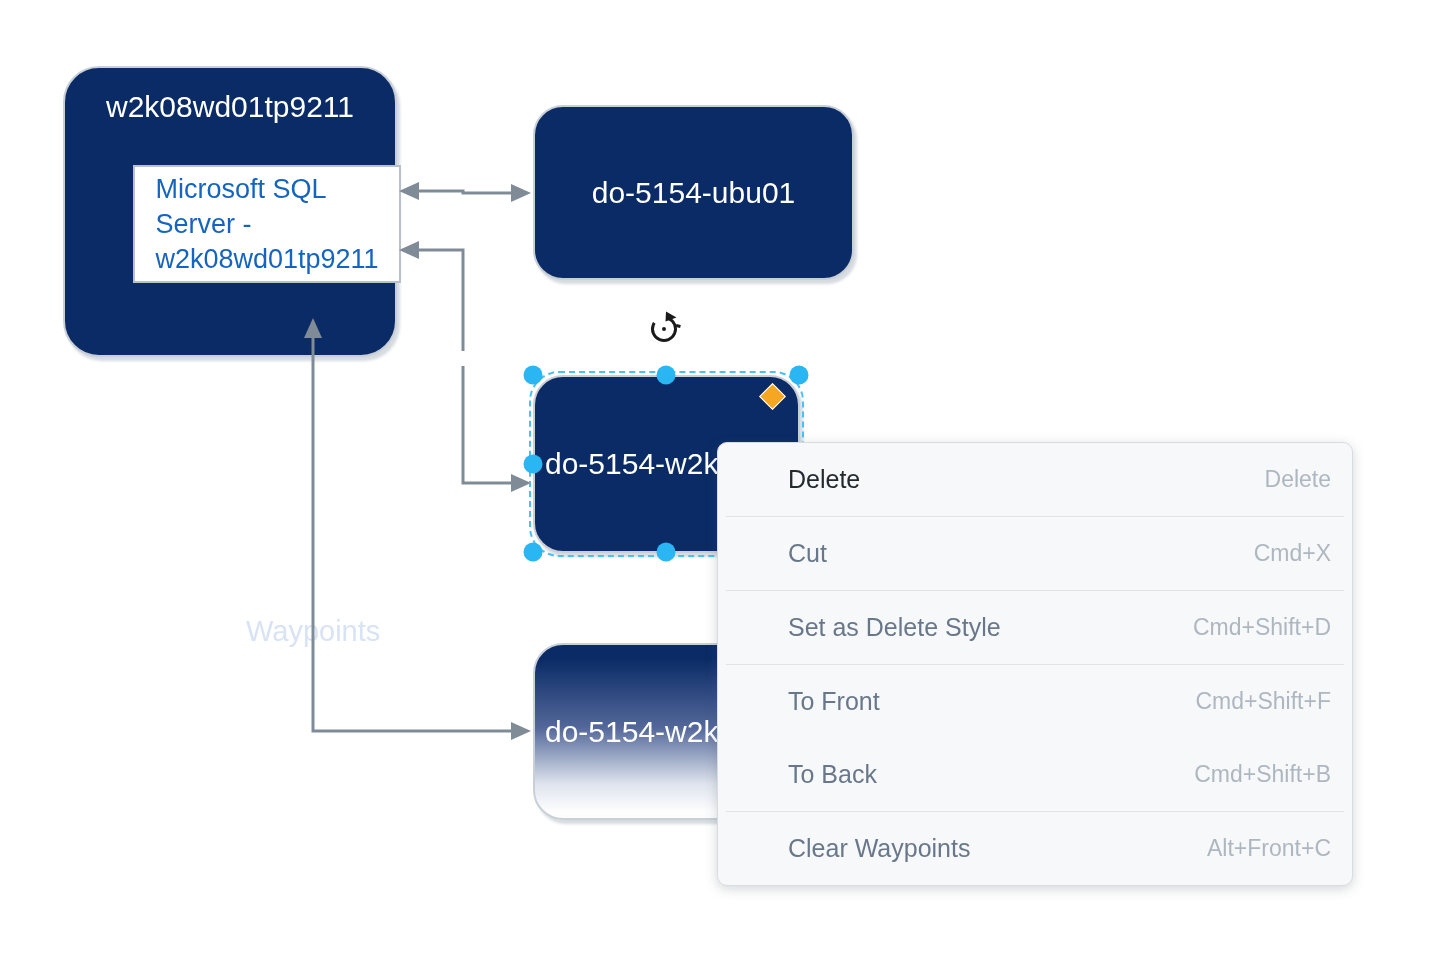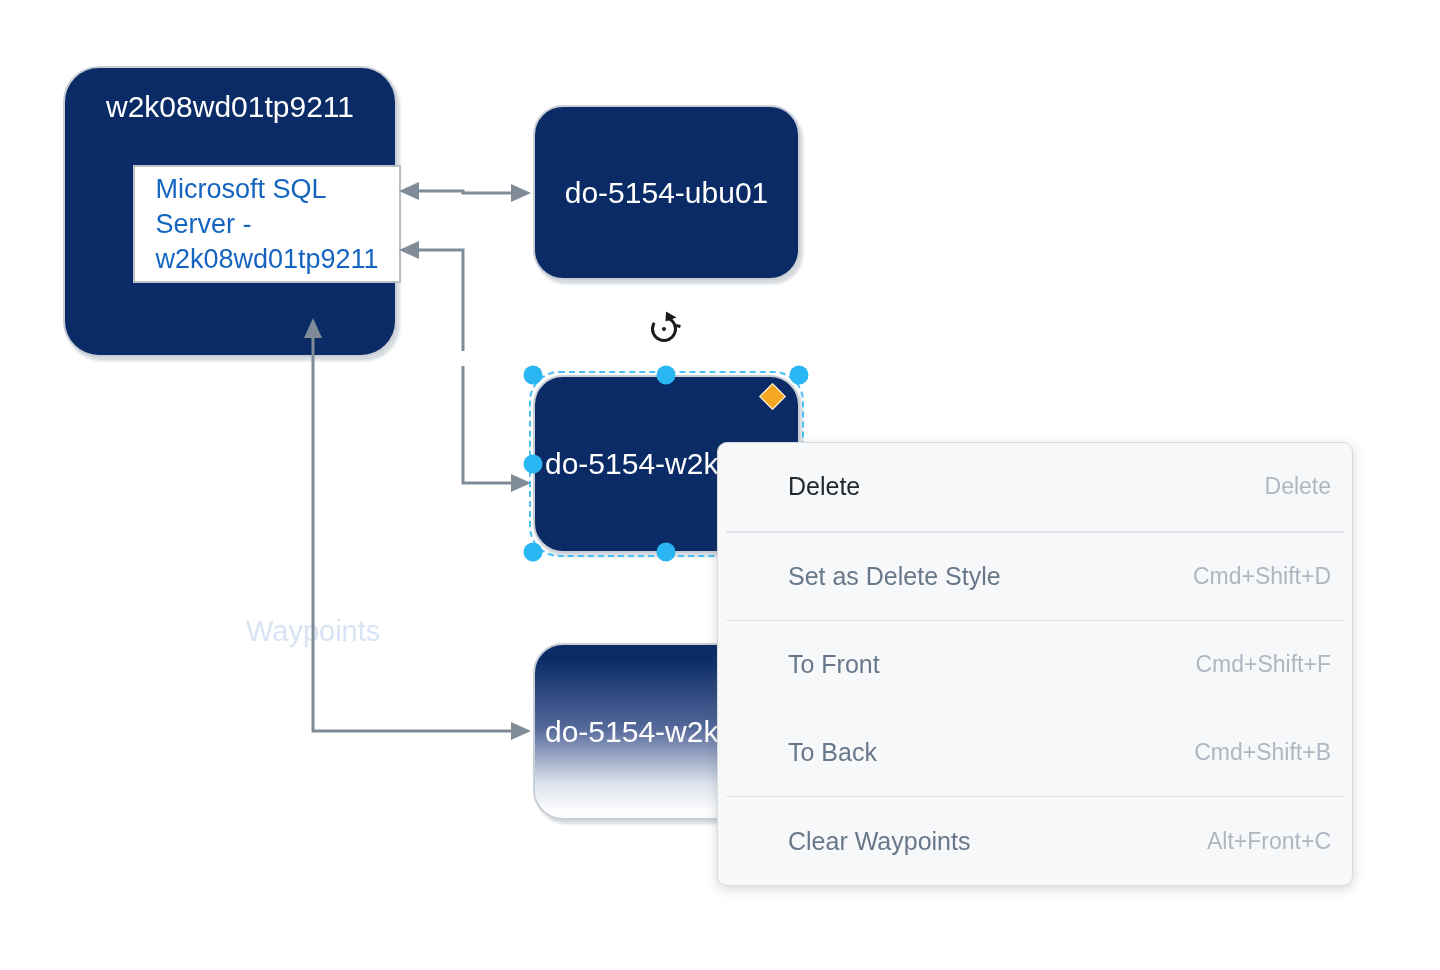--- a/index.html
+++ b/index.html
@@ -19,21 +19,21 @@
   .node{position:absolute;background:var(--c-navy,#0a2b66);
         border:2px solid var(--c-node-border,#c9cfd6);
         box-shadow:3px 4px 3px var(--c-node-shadow,#d6dbe0);
         color:#ffffff;z-index:3;box-sizing:border-box;}
   .node-sql{left:63px;top:66px;width:334px;height:291px;border-radius:36px;}
   .node-sql .node-title{margin-top:22px;text-align:center;font-size:30px;}
   .sql-box{position:absolute;left:28px;top:97px;width:268px;height:118px;
            background:#ffffff;border:2px solid #b9c0c7;box-sizing:border-box;
            display:flex;align-items:center;justify-content:center;text-align:left;
            color:var(--c-accent-blue,#1565c0);font-size:27px;line-height:35px;white-space:pre-line;margin-left:40px;}
-  .node-ubu{left:533px;top:105px;width:267px;height:175px;border-radius:30px;
+  .node-ubu{left:533px;top:105px;width:321px;height:175px;border-radius:30px;
             display:flex;align-items:center;justify-content:center;font-size:30px;}
   .node-sel{left:533px;top:375px;width:267px;height:178px;border-radius:30px;
             display:flex;align-items:center;font-size:30px;padding-left:10px;}
   .node-grad{left:533px;top:643px;width:267px;height:177px;border-radius:30px;
             display:flex;align-items:center;font-size:30px;padding-left:10px;
             background:linear-gradient(180deg,var(--c-navy,#0a2b66) 8%,#54689a 48%,#dde3ed 80%,#fdfdfe 96%);}
 
   
   .sel-outline{position:absolute;left:529px;top:371px;width:271px;height:182px;z-index:5;
                border:2px dashed var(--c-selection,#4ac0f5);border-radius:30px;pointer-events:none;}
@@ -117,20 +117,24 @@
       <circle cx="18" cy="18" r="2" fill="#1b1b1b"></circle>
     </svg>
   </div>
 
   <div class="menu">
     <div class="mi">
       <span class="lbl strong">Delete</span>
       <span class="sc">Delete</span>
     </div>
     <div class="mdiv"></div>
+    <div class="mi">
+      <span class="lbl">Cut</span>
+      <span class="sc">Cmd+X</span>
+    </div>
     <div class="mdiv"></div>
     <div class="mi">
       <span class="lbl">Set as Delete Style</span>
       <span class="sc">Cmd+Shift+D</span>
     </div>
     <div class="mdiv"></div>
     <div class="mi">
       <span class="lbl">To Front</span>
       <span class="sc">Cmd+Shift+F</span>
     </div>

